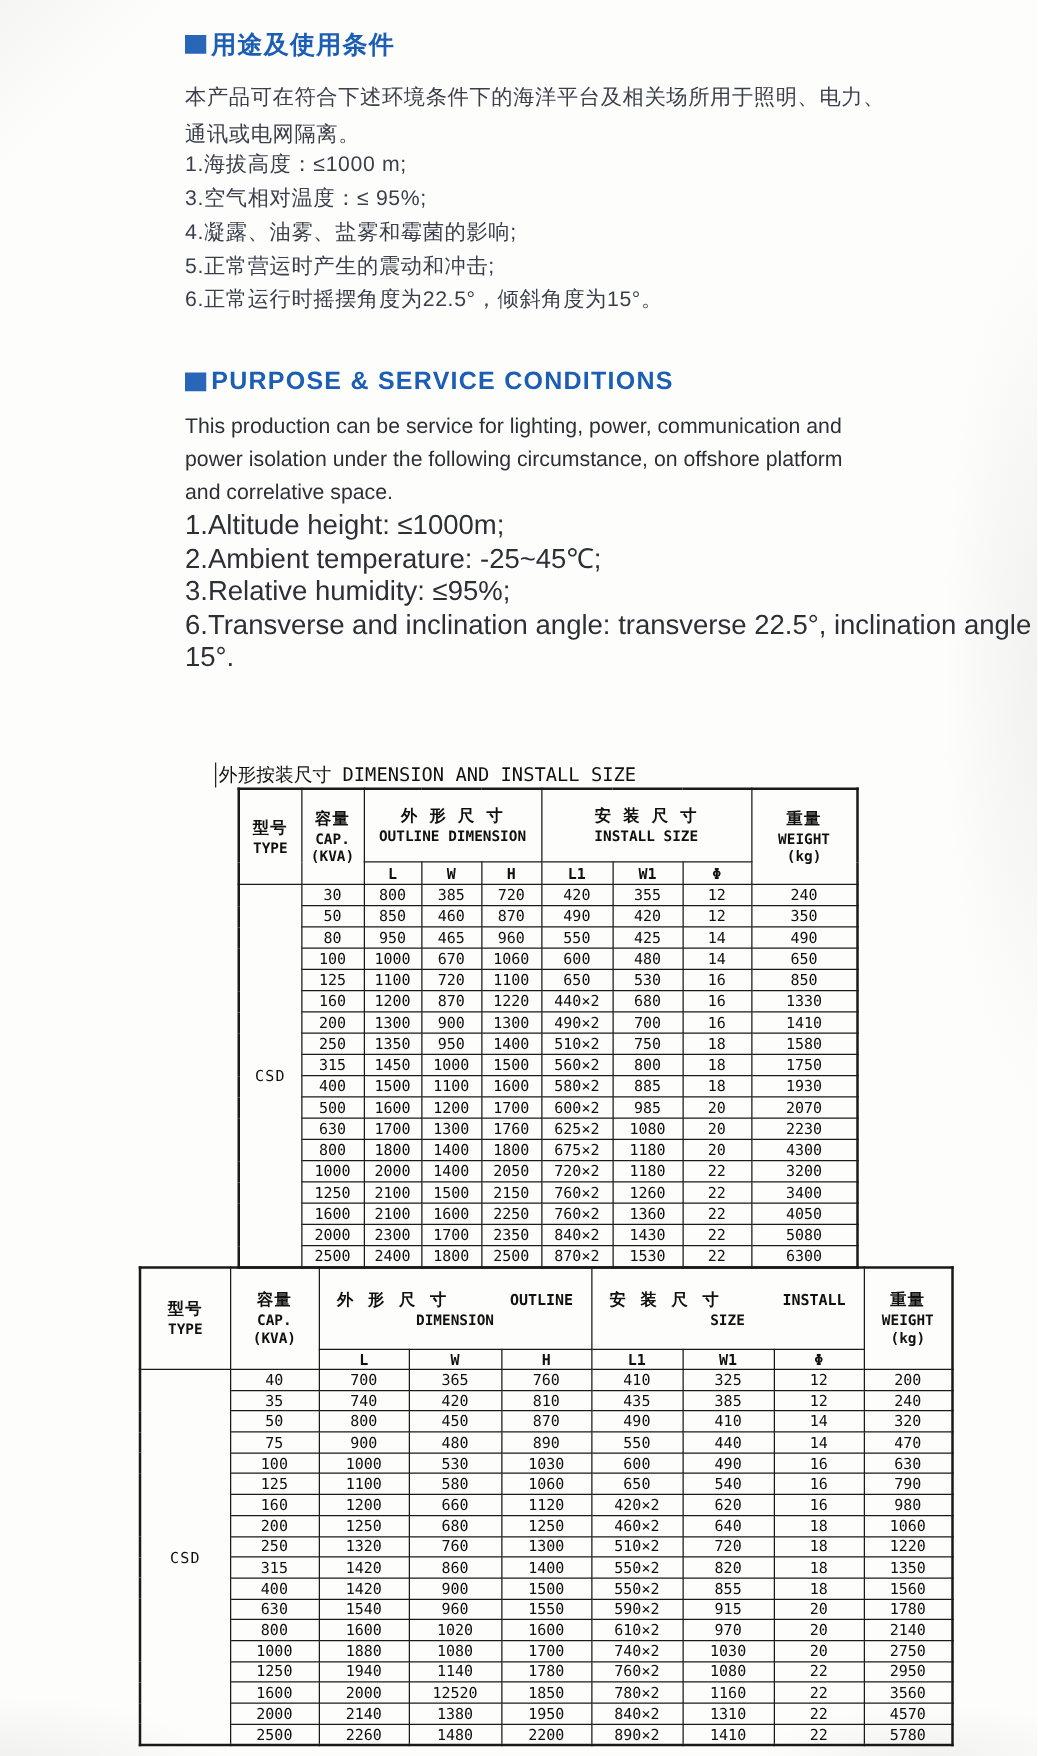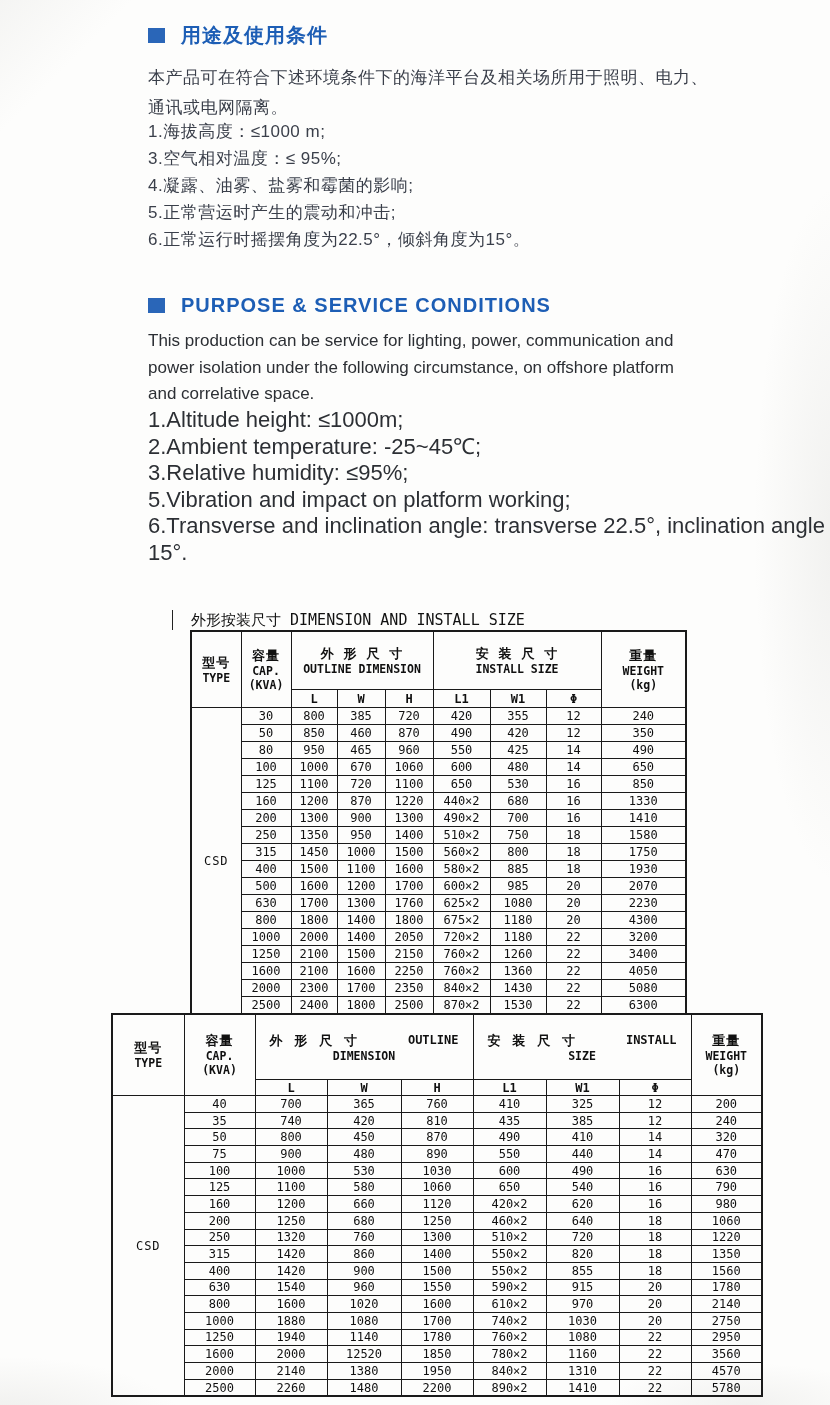--- a/index.html
+++ b/index.html
@@ -9,33 +9,33 @@
       radial-gradient(ellipse 120px 500px at 101% 38%, rgba(165,165,158,.14), transparent 70%),
       radial-gradient(ellipse 260px 90px at 0% 101%, rgba(160,160,152,.16), transparent 70%),
       radial-gradient(ellipse 200px 60px at 90% 100%, rgba(160,160,152,.12), transparent 70%),
       linear-gradient(135deg, rgba(170,170,162,.10) 0%, rgba(255,255,255,0) 6%),
       #fdfdfc;
     font-family:"Liberation Sans", sans-serif;
     color:#2e3136;
   }
   .abs{position:absolute;}
   
-  .sec-heading{display:flex;align-items:center;gap:16px;}
+  .sec-heading{display:flex;align-items:center;gap:4px;}
   .sq{width:17px;height:15px;background:#2a66b8;display:inline-block;flex:0 0 auto;}
   .sec-heading .ht{font-size:20px;font-weight:bold;color:#1d5eb5;letter-spacing:1px;}
   
   .cn-line{font-size:17px;line-height:30px;color:#3a3f4a;letter-spacing:.5px;}
   .cn-item{font-size:17px;line-height:27px;color:#3a3f4a;letter-spacing:.5px;}
   .en-line{font-size:17px;line-height:26.5px;color:#2c2f34;}
   .en-item{font-size:22px;line-height:26.6px;color:#2c2f34;}
   
   .tbl-title{
     font-family:"DejaVu Sans Mono", monospace;
     font-size:15px;color:#111;line-height:20px;white-space:nowrap;
-    border-left:1px solid #222;padding-left:18px;
+    border-left:1px solid #222;padding-left:2px;
   }
   table.dim{border-collapse:collapse;table-layout:fixed;background:transparent;margin-left:18px;}
   table.dim th, table.dim td{
     border:1px solid #1a1a1a;
     font-family:"DejaVu Sans Mono", monospace;
     color:#101010;text-align:center;vertical-align:middle;
     padding:0;overflow:hidden;white-space:nowrap;
   }
   table.dim{border:2px solid #1a1a1a;}
   table.dim td{font-size:12px;}
@@ -83,21 +83,20 @@
 
   <div class="abs sec-heading" style="left:148px;top:294px;">
     <span class="sq"></span>
     <span class="ht">PURPOSE &amp; SERVICE CONDITIONS</span>
   </div>
 
   <div class="abs" style="left:148px;top:407px;">
     <div class="en-item">1.Altitude height: ≤1000m;</div>
     <div class="en-item">2.Ambient temperature: -25~45℃;</div>
     <div class="en-item">3.Relative humidity: ≤95%;</div>
-    <div class="en-item">5.Vibration and impact on platform working;</div>
     <div class="en-item">6.Transverse and inclination angle: transverse 22.5°, inclination angle 15°.</div>
   </div>
 
   <div class="abs" style="left:172px;top:610px;">
     <div class="tbl-title">外形按装尺寸 DIMENSION AND INSTALL SIZE</div>
     <table class="dim" id="t1">
       <colgroup>
         <col style="width:50px">
           <col style="width:50px">
           <col style="width:46px">

